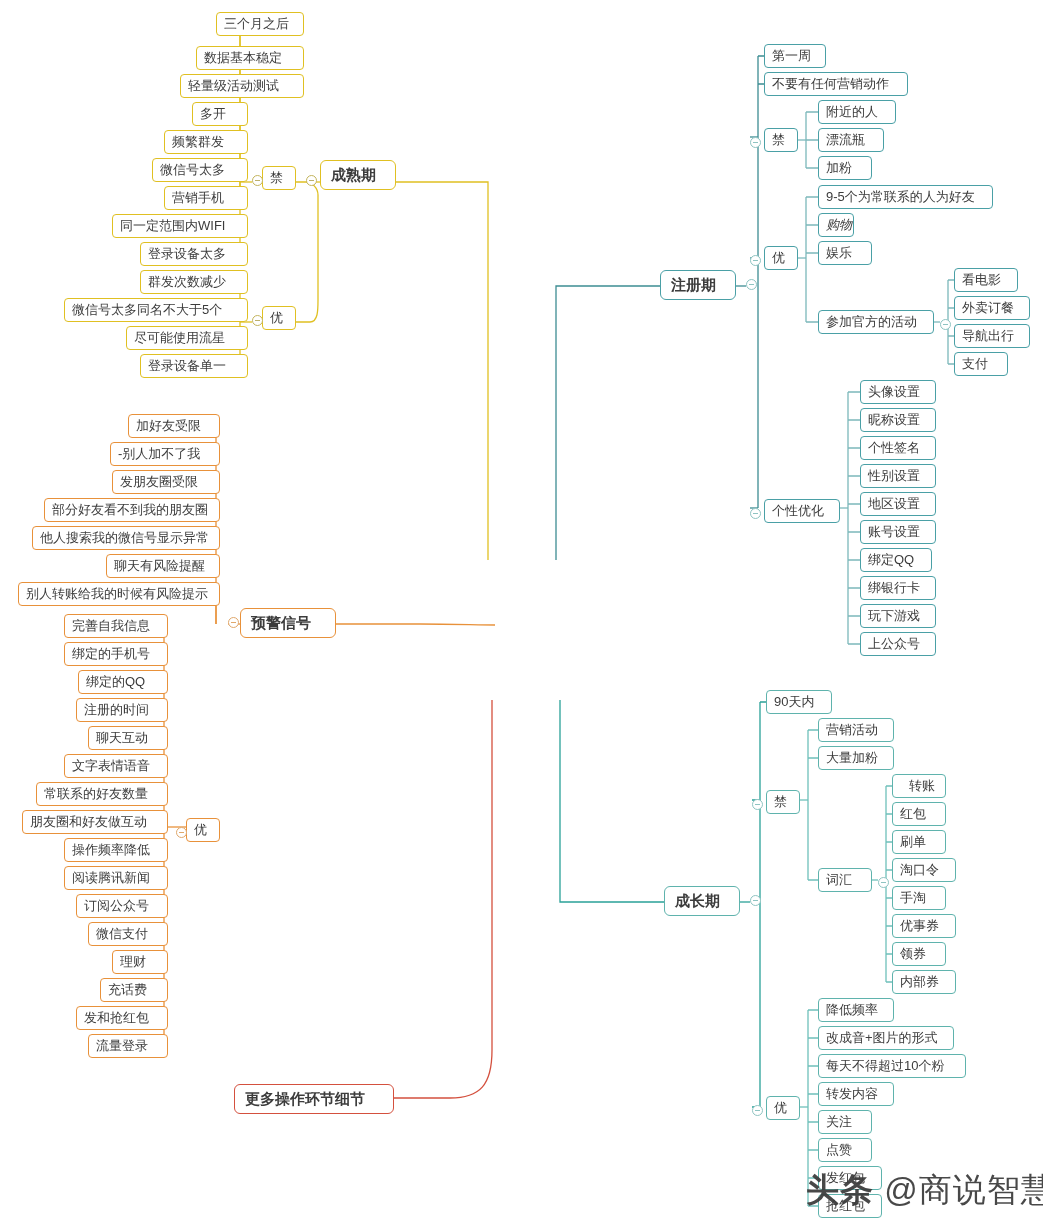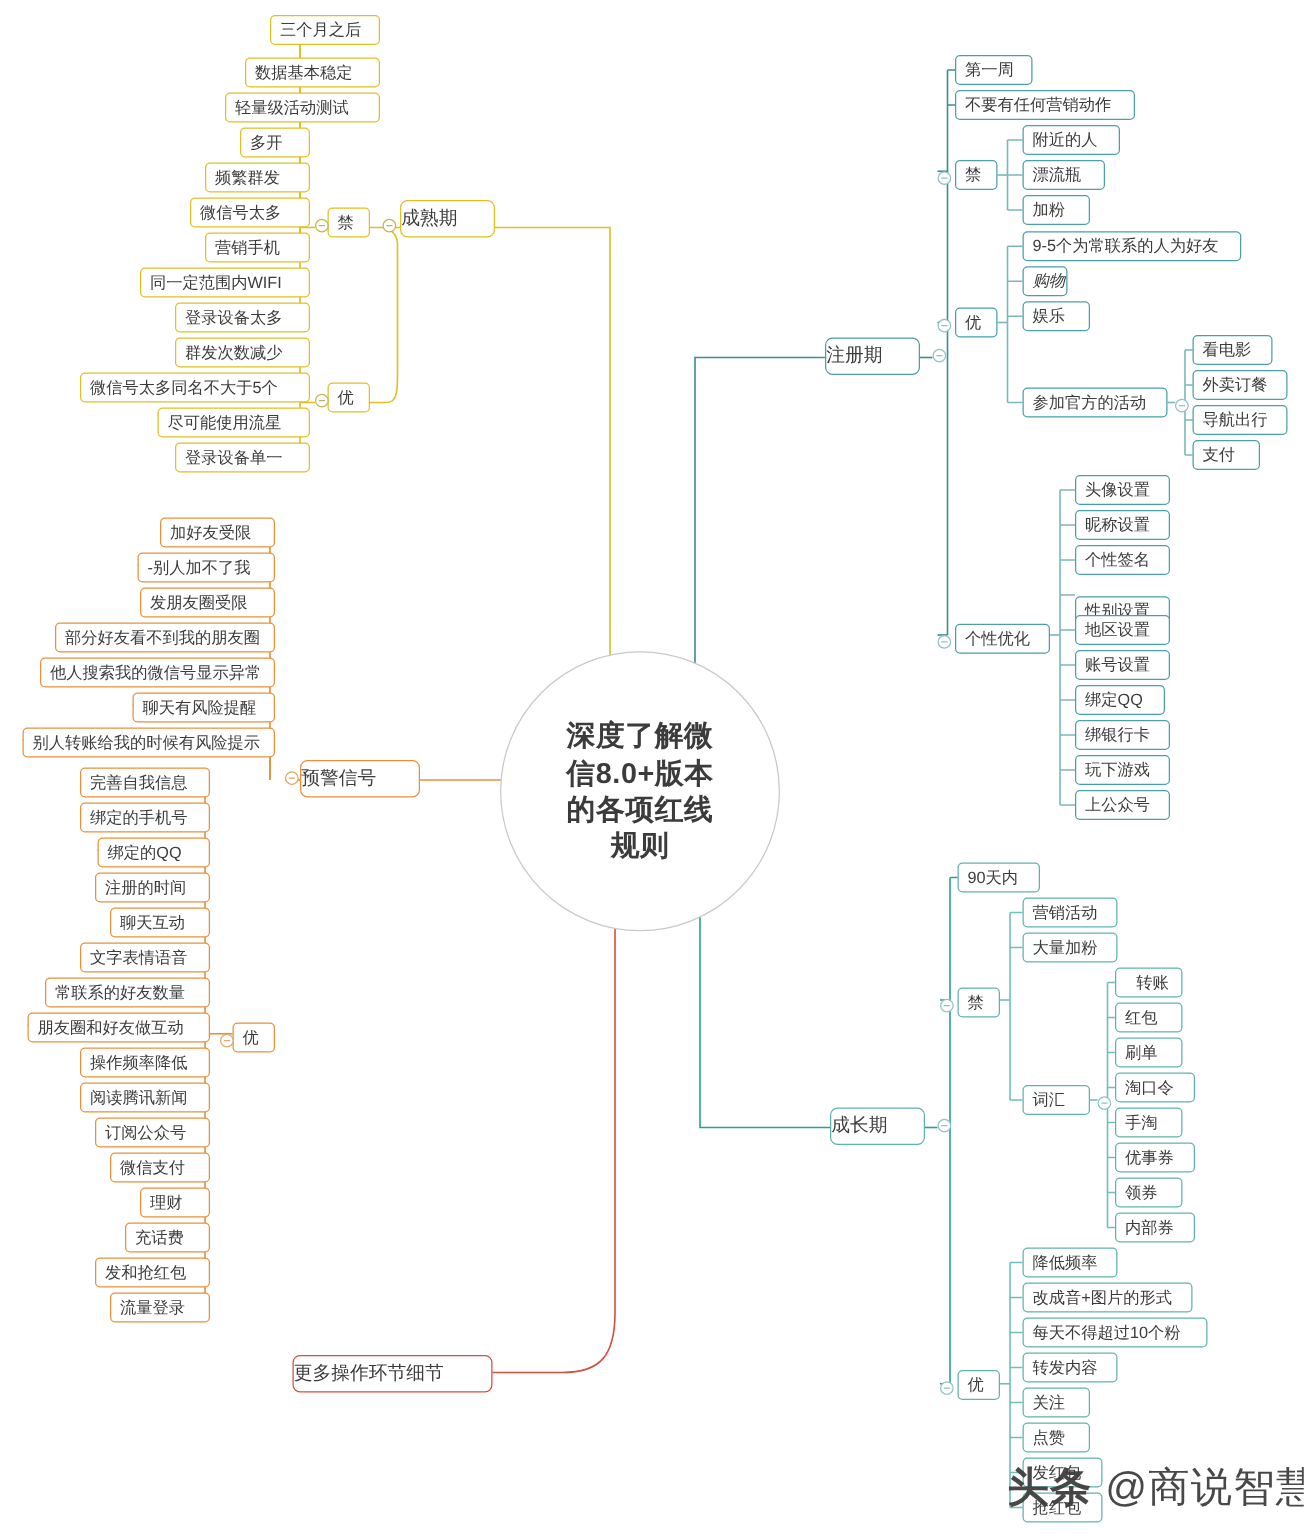--- a/index.html
+++ b/index.html
@@ -20,21 +20,21 @@
     box-sizing:border-box;
     border:1px solid #d9b310;
     border-radius:4px;
     background:#ffffff;
     font-size:13px;
     line-height:1;
     padding:4px 7px 5px 7px;
     white-space:nowrap;
     color:#3c3c3c;
   }
-  .node.lvl2{border-radius:6px;font-size:15px;padding:6px 10px 7px 0;}
+  .node.lvl2{border-radius:6px;font-size:15px;padding:6px 10px 7px 10px;font-weight:bold;}
   .node.y{border-color:#e0c022;}
   .node.o{border-color:#e8913a;}
   .node.r{border-color:#d4503e;}
   .node.t{border-color:#4aa0a6;}
   .node.tl{border-color:#5fb3ad;}
 
   .center{
     position:absolute;
     left:400px;top:521px;
     width:222px;height:222px;
@@ -147,28 +147,20 @@
         <path d="M800,800 L808,800"></path>
         <path d="M808,730 L808,880 M808,730 L818,730 M808,758 L818,758 M808,880 L818,880"></path>
         <path d="M872,880 L878,880"></path>
         <path d="M886,786 L886,982 M886,786 L892,786 M886,814 L892,814 M886,842 L892,842 M886,870 L892,870 M886,898 L892,898 M886,926 L892,926 M886,954 L892,954 M886,982 L892,982"></path>
         <path d="M800,1107 L808,1107"></path>
         <path d="M808,1010 L808,1206 M808,1010 L818,1010 M808,1038 L818,1038 M808,1066 L818,1066 M808,1094 L818,1094 M808,1122 L818,1122 M808,1150 L818,1150 M808,1178 L818,1178 M808,1206 L818,1206"></path>
       </g>
     </g>
   </svg>
 
-  <div class="center">
-    <span>
-      <span>深度了解微</span>
-      <span>信8.0+版本</span>
-      <span>的各项红线</span>
-      <span>规则</span>
-    </span>
-  </div>
 
   <div id="nodes-layer">
       <div class="node y" style="left: 216px; top: 12px; width: 88px;">三个月之后</div>
       <div class="node y" style="left: 196px; top: 46px; width: 108px;">数据基本稳定</div>
       <div class="node y" style="left: 180px; top: 74px; width: 124px;">轻量级活动测试</div>
       <div class="node y" style="left: 192px; top: 102px; width: 56px;">多开</div>
       <div class="node y" style="left: 164px; top: 130px; width: 84px;">频繁群发</div>
       <div class="node y" style="left: 152px; top: 158px; width: 96px;">微信号太多</div>
       <div class="node y" style="left: 164px; top: 186px; width: 84px;">营销手机</div>
       <div class="node y" style="left: 112px; top: 214px; width: 136px;">同一定范围内WIFI</div>
@@ -215,21 +207,21 @@
       <div class="node t" style="left: 818px; top: 213px; width: 36px; font-style: italic;">购物</div>
       <div class="node t" style="left: 818px; top: 241px; width: 54px;">娱乐</div>
       <div class="node t" style="left: 818px; top: 310px; width: 116px;">参加官方的活动</div>
       <div class="node t" style="left: 954px; top: 268px; width: 64px;">看电影</div>
       <div class="node t" style="left: 954px; top: 296px; width: 76px;">外卖订餐</div>
       <div class="node t" style="left: 954px; top: 324px; width: 76px;">导航出行</div>
       <div class="node t" style="left: 954px; top: 352px; width: 54px;">支付</div>
       <div class="node t" style="left: 860px; top: 380px; width: 76px; font-family: Liberation Serif, serif;">头像设置</div>
       <div class="node t" style="left: 860px; top: 408px; width: 76px;">昵称设置</div>
       <div class="node t" style="left: 860px; top: 436px; width: 76px;">个性签名</div>
-      <div class="node t" style="left: 860px; top: 464px; width: 76px; margin-top: 13px;">性别设置</div>
+      <div class="node t" style="left: 860px; top: 464px; width: 76px;">性别设置</div>
       <div class="node t" style="left: 860px; top: 492px; width: 76px;">地区设置</div>
       <div class="node t" style="left: 860px; top: 520px; width: 76px;">账号设置</div>
       <div class="node t" style="left: 860px; top: 548px; width: 72px;">绑定QQ</div>
       <div class="node t" style="left: 860px; top: 576px; width: 76px;">绑银行卡</div>
       <div class="node t" style="left: 860px; top: 604px; width: 76px;">玩下游戏</div>
       <div class="node t" style="left: 860px; top: 632px; width: 76px;">上公众号</div>
       <div class="node t" style="left: 764px; top: 128px; width: 34px;">禁</div>
       <div class="node t" style="left: 764px; top: 246px; width: 34px;">优</div>
       <div class="node t" style="left: 764px; top: 499px; width: 76px;">个性优化</div>
       <div class="node t lvl2" style="left: 660px; top: 270px; width: 76px;">注册期</div>

